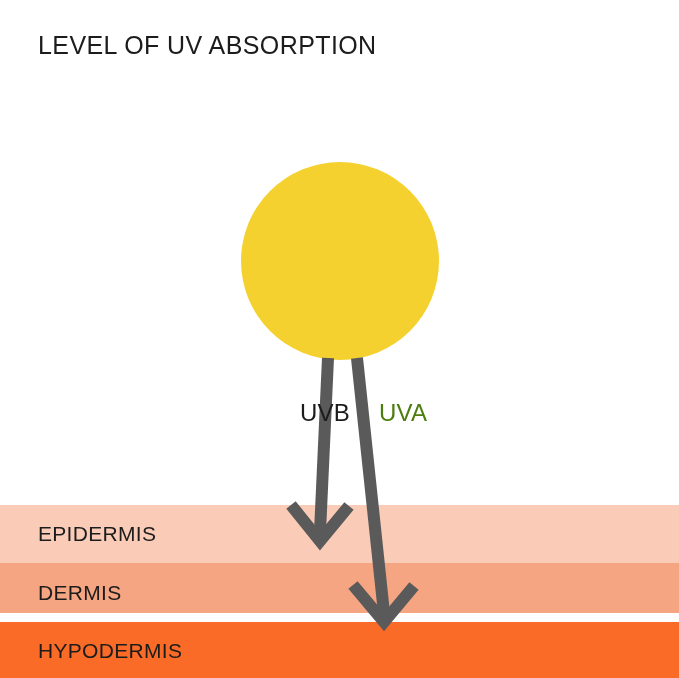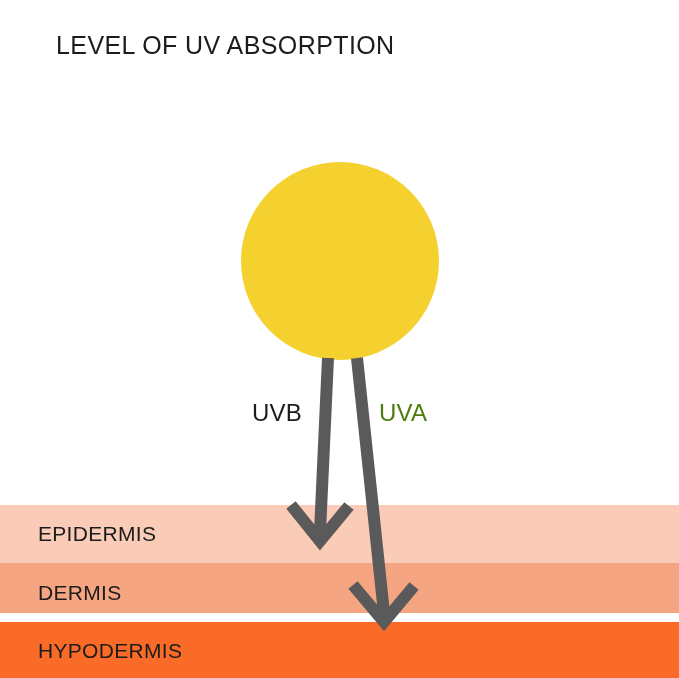--- a/index.html
+++ b/index.html
@@ -20,21 +20,20 @@
   }
   #diagram-title {
     position: absolute;
     left: 38px;
     top: 31px;
     font-size: 25px;
     font-weight: 400;
     letter-spacing: 0.4px;
     color: #1c1c1c;
     white-space: nowrap;
-    margin-left: 18px;
   }
   .skin-layer {
     position: absolute;
     left: 0;
     width: 679px;
   }
   #layer-epidermis {
     top: 505px;
     height: 58px;
   }
@@ -102,17 +101,17 @@
     <g id="uvb-group">
       <line class="ray-shaft" id="uvb-shaft" x1="328" y1="358" x2="320" y2="532" stroke="#5A5A5A" stroke-width="12" stroke-linecap="butt"></line>
       <polyline class="ray-head" id="uvb-head" points="291,505 320,541 349,506" fill="none" stroke="#5A5A5A" stroke-width="12" stroke-linecap="butt" stroke-linejoin="miter"></polyline>
     </g>
     <g id="uva-group">
       <line class="ray-shaft" id="uva-shaft" x1="357" y1="358" x2="384" y2="613" stroke="#5A5A5A" stroke-width="12" stroke-linecap="butt"></line>
       <polyline class="ray-head" id="uva-head" points="353,585 384,622 414,586" fill="none" stroke="#5A5A5A" stroke-width="12" stroke-linecap="butt" stroke-linejoin="miter"></polyline>
     </g>
   </svg>
 
-  <span class="ray-label" id="label-uvb" style="color: rgb(28, 28, 28);">UVB</span>
+  <span class="ray-label" id="label-uvb" style="color: rgb(28, 28, 28); margin-left: 48px;">UVB</span>
 
   <span class="ray-label" id="label-uva" style="color: #4d7c0f;">UVA</span>
 
 </div>
 
 </body></html>

